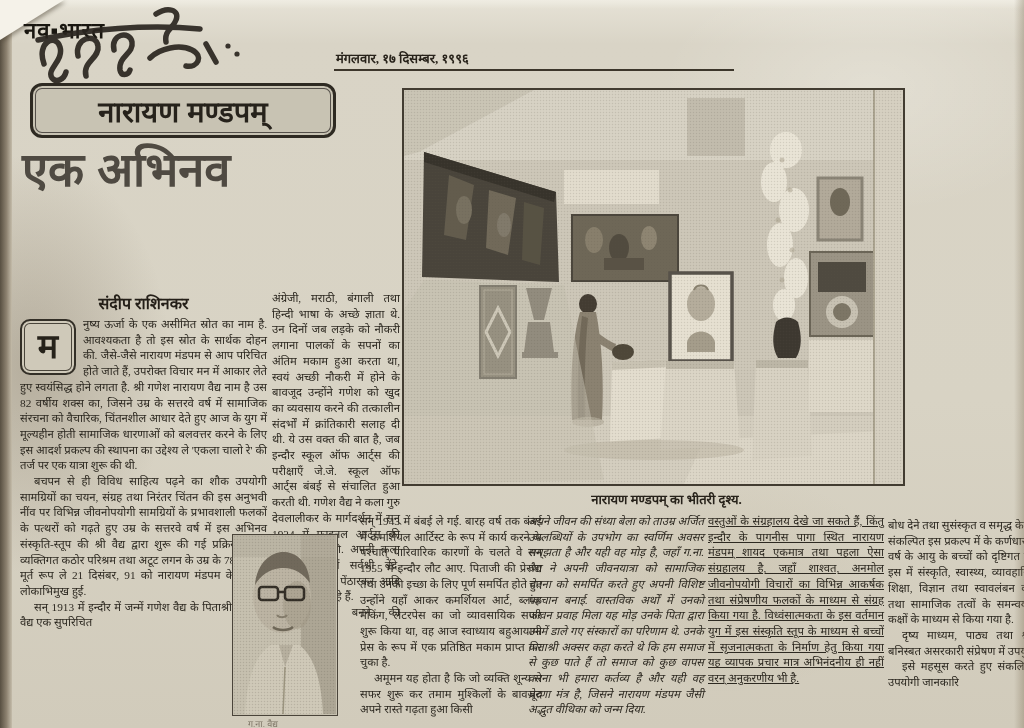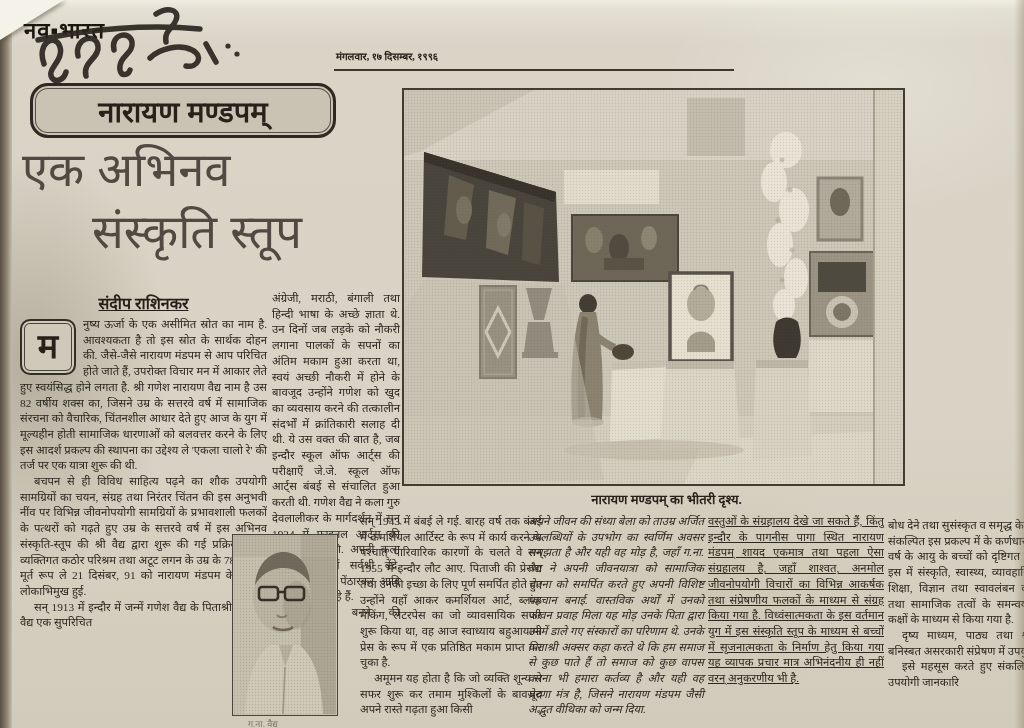--- a/index.html
+++ b/index.html
@@ -15,35 +15,35 @@
   .corner-curl{position:absolute;left:0;top:0;width:0;height:0;
     border-top:40px solid #f5f2e9;border-right:64px solid transparent;
     filter:drop-shadow(2px 2px 2px rgba(60,50,35,.45));}
   .top-strip{position:absolute;left:12px;top:0;width:1012px;height:9px;
     background:linear-gradient(180deg,#efece2,rgba(239,236,226,0));}
   .right-edge{position:absolute;right:0;top:0;width:10px;height:728px;
     background:linear-gradient(270deg,rgba(120,105,80,.35),rgba(0,0,0,0));}
 
   .masthead{position:absolute;left:24px;top:14px;font-family:"Liberation Sans",sans-serif;
     font-weight:bold;font-size:22px;letter-spacing:1px;color:#191610;}
-  .dateline{position:absolute;left:336px;top:49px;font-size:10px;font-weight:bold;color:#27221a;}
+  .dateline{position:absolute;left:336px;top:49px;font-size:13px;font-weight:bold;color:#27221a;}
   .date-rule{position:absolute;left:334px;top:69px;width:400px;height:2px;background:#3c362b;}
 
   .kicker{position:absolute;left:30px;top:83px;width:300px;height:49px;
-    border:3px solid #2e2a22;border-radius:18px;background:#c8c3b3;
+    border:3px solid #2e2a22;border-radius:12px;background:#c8c3b3;
     display:flex;align-items:center;justify-content:center;
     box-shadow:inset 0 0 0 2px #c8c3b3, inset 0 0 0 3px #55504a;}
   .kicker span{font-family:"Liberation Sans",sans-serif;font-weight:bold;font-size:29px;color:#26221b;}
 
-  .headline{position:absolute;font-family:"Liberation Sans",sans-serif;font-weight:normal;color:#4f4a42;}
+  .headline{position:absolute;font-family:"Liberation Sans",sans-serif;font-weight:bold;color:#4f4a42;}
   .headline.l1{left:22px;top:136px;font-size:47px;}
   .headline.l2{left:92px;top:198px;font-size:47px;}
 
   .byline{position:absolute;left:20px;top:292px;width:247px;text-align:center;
-    font-weight:bold;font-size:16px;color:#241f18;text-decoration:underline;}
+    font-weight:bold;font-size:16px;color:#241f18;}
 
   .col{position:absolute;font-size:11.3px;line-height:15.7px;text-align:justify;color:#2d2921;}
   .col p{margin:0;}
   .col p + p{text-indent:14px;}
   .col1{left:20px;top:317px;width:247px;height:411px;}
   .col2{left:272px;top:291px;width:128px;height:237px;}
   .col3{left:340px;top:514px;width:182px;height:214px;margin-left:20px;}
   .col4{left:528px;top:514px;width:176px;height:214px;font-style:italic;}
   .col5{left:708px;top:514px;width:176px;height:214px;text-decoration:underline;}
   .col6{left:888px;top:518px;width:172px;height:210px;}
@@ -92,21 +92,20 @@
   </svg>
 
   <div class="dateline">मंगलवार, १७ दिसम्बर, १९९६</div>
   <div class="date-rule"></div>
 
   <div class="kicker">
     <span>नारायण मण्डपम्</span>
   </div>
 
   <div class="headline l1">एक अभिनव</div>
-  <div class="headline l2">संस्कृति स्तूप</div>
 
   <div class="byline">संदीप राशिनकर</div>
 
   <div class="col col1">
     <p class="first">
       <span class="dropbox">
         <span class="dropinner">म</span>
       </span><span>नुष्य ऊर्जा के एक असीमित स्रोत का नाम है. आवश्यकता है तो इस स्रोत के सार्थक दोहन की. जैसे-जैसे नारायण मंडपम से आप परिचित होते जाते हैं, उपरोक्त विचार मन में आकार लेते हुए स्वयंसिद्ध होने लगता है. श्री गणेश नारायण वैद्य नाम है उस 82 वर्षीय शक्स का, जिसने उम्र के सत्तरवे वर्ष में सामाजिक संरचना को वैचारिक, चिंतनशील आधार देते हुए आज के युग में मूल्यहीन होती सामाजिक धारणाओं को बलवत्तर करने के लिए इस आदर्श प्रकल्प की स्थापना का उद्देश्य ले 'एकला चालो रे' की तर्ज पर एक यात्रा शुरू की थी.</span>
     </p>
     <p>बचपन से ही विविध साहित्य पढ़ने का शौक उपयोगी सामग्रियों का चयन, संग्रह तथा निरंतर चिंतन की इस अनुभवी नींव पर विभिन्न जीवनोपयोगी सामग्रियों के प्रभावशाली फलकों के पत्थरों को गढ़ते हुए उम्र के सत्तरवे वर्ष में इस अभिनव संस्कृति-स्तूप की श्री वैद्य द्वारा शुरू की गई प्रक्रिया उनके व्यक्तिगत कठोर परिश्रम तथा अटूट लगन के उम्र के 78वें वर्ष में मूर्त रूप ले 21 दिसंबर, 91 को नारायण मंडपम के रूप में लोकाभिमुख हुई.</p>

